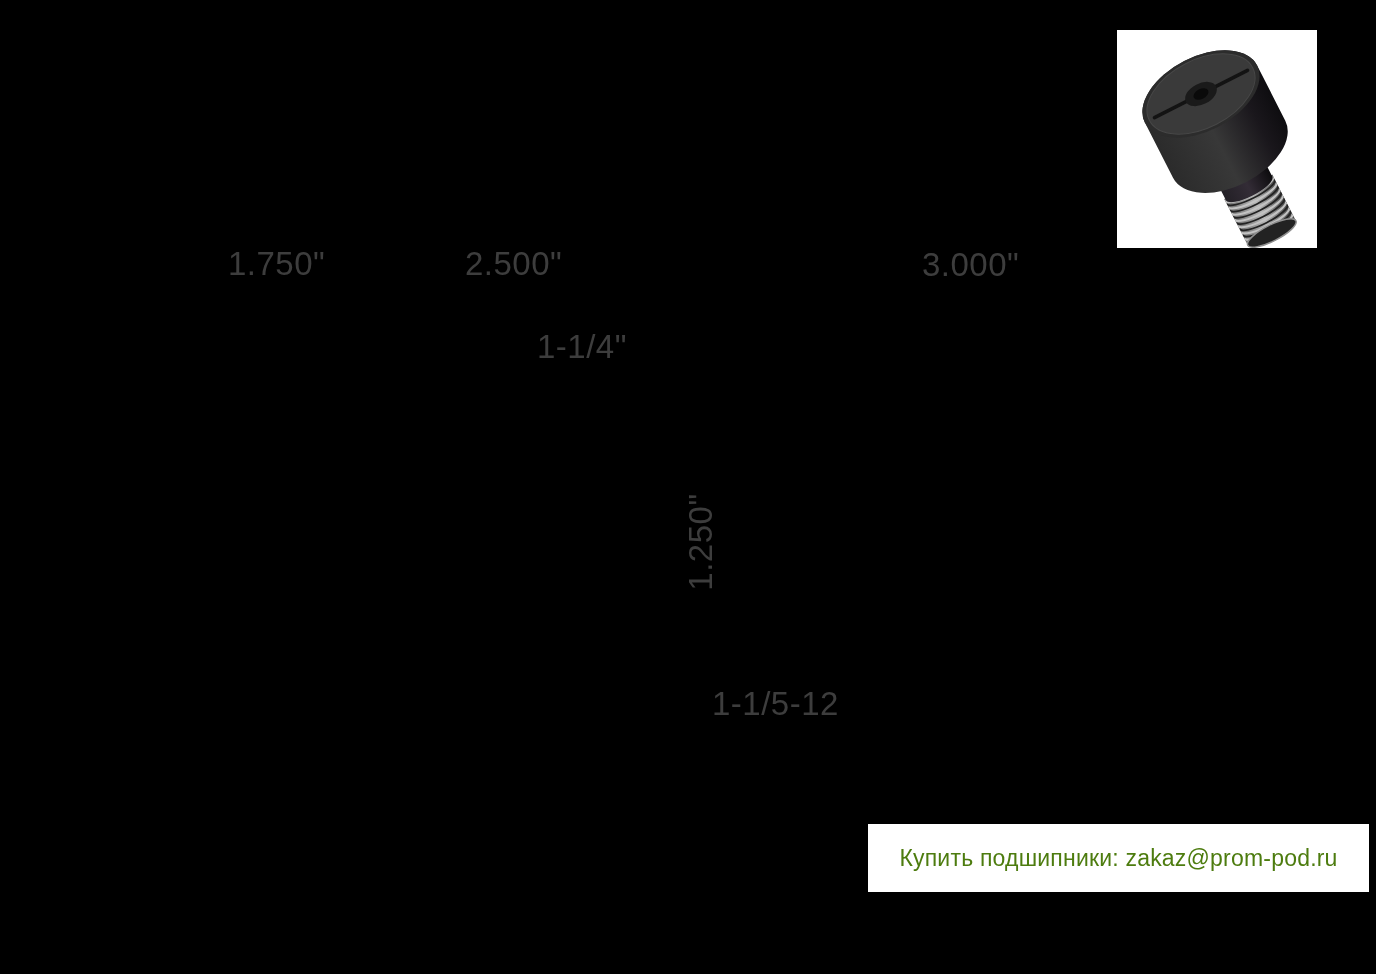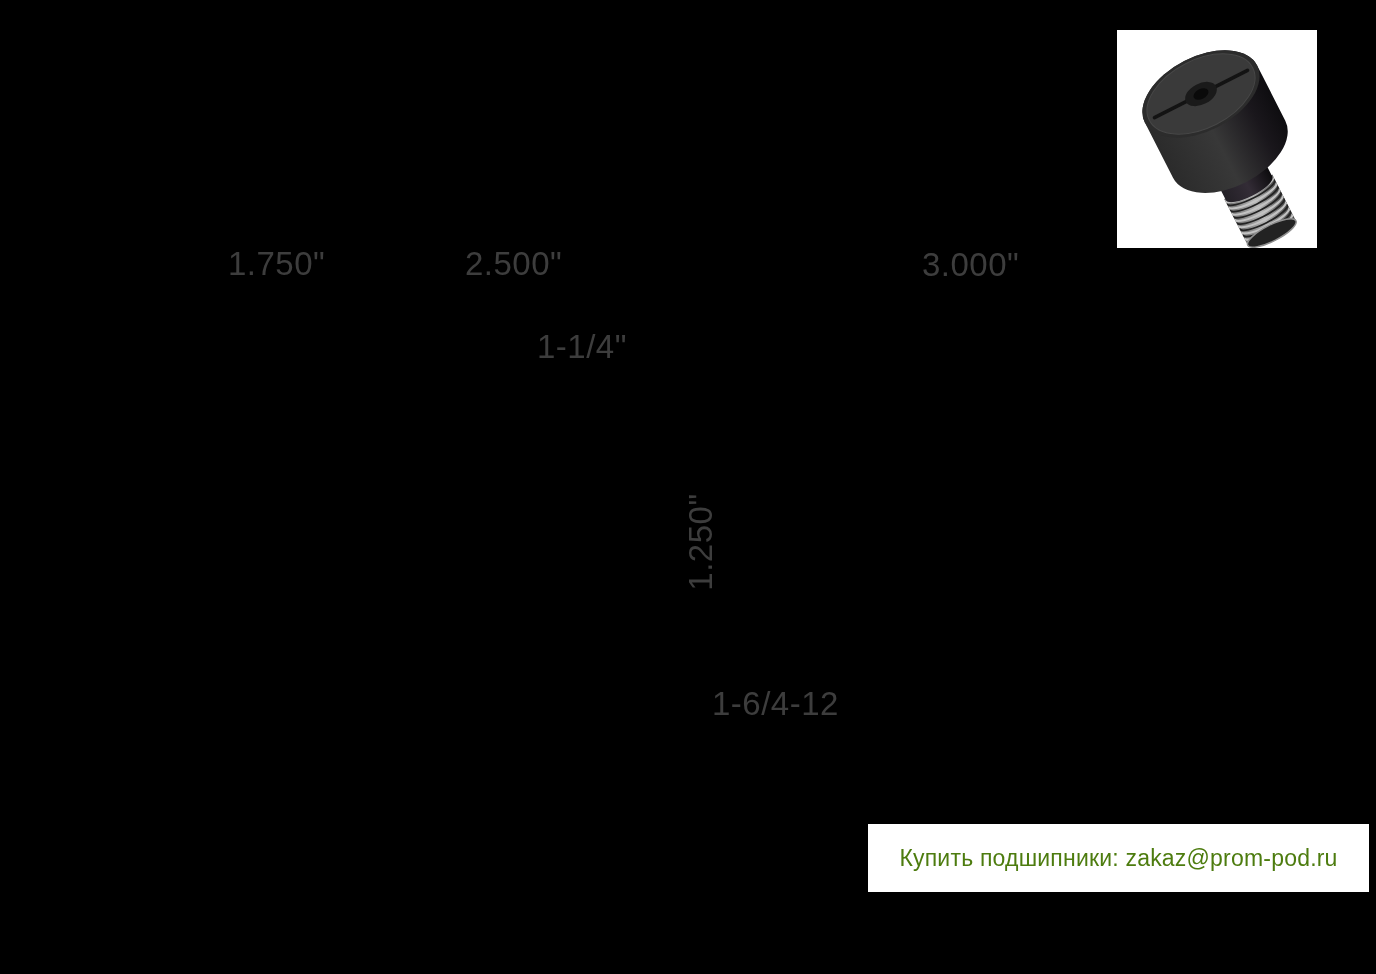--- a/index.html
+++ b/index.html
@@ -55,21 +55,21 @@
 </head>
 <body>
 
 <div class="stage">
 
   <div class="dim dim-roller-width">1.750"</div>
   <div class="dim dim-roller-diam">2.500"</div>
   <div class="dim dim-overall-length">3.000"</div>
   <div class="dim dim-stud-diam">1-1/4"</div>
   <div class="dim dim-stud-length">1.250"</div>
-  <div class="dim dim-thread-spec">1-6/4-12</div>
+  <div class="dim dim-thread-spec">1-1/5-12</div>
 
   <div class="product-thumb">
     <svg viewBox="0 0 200 218" xmlns="http://www.w3.org/2000/svg">
       <defs>
         <linearGradient id="headSide" x1="0" y1="0" x2="1" y2="0">
           <stop offset="0" stop-color="#2b2b2b"></stop>
           <stop offset="0.45" stop-color="#383838"></stop>
           <stop offset="0.8" stop-color="#1a171c"></stop>
           <stop offset="1" stop-color="#0e0d10"></stop>
         </linearGradient>

